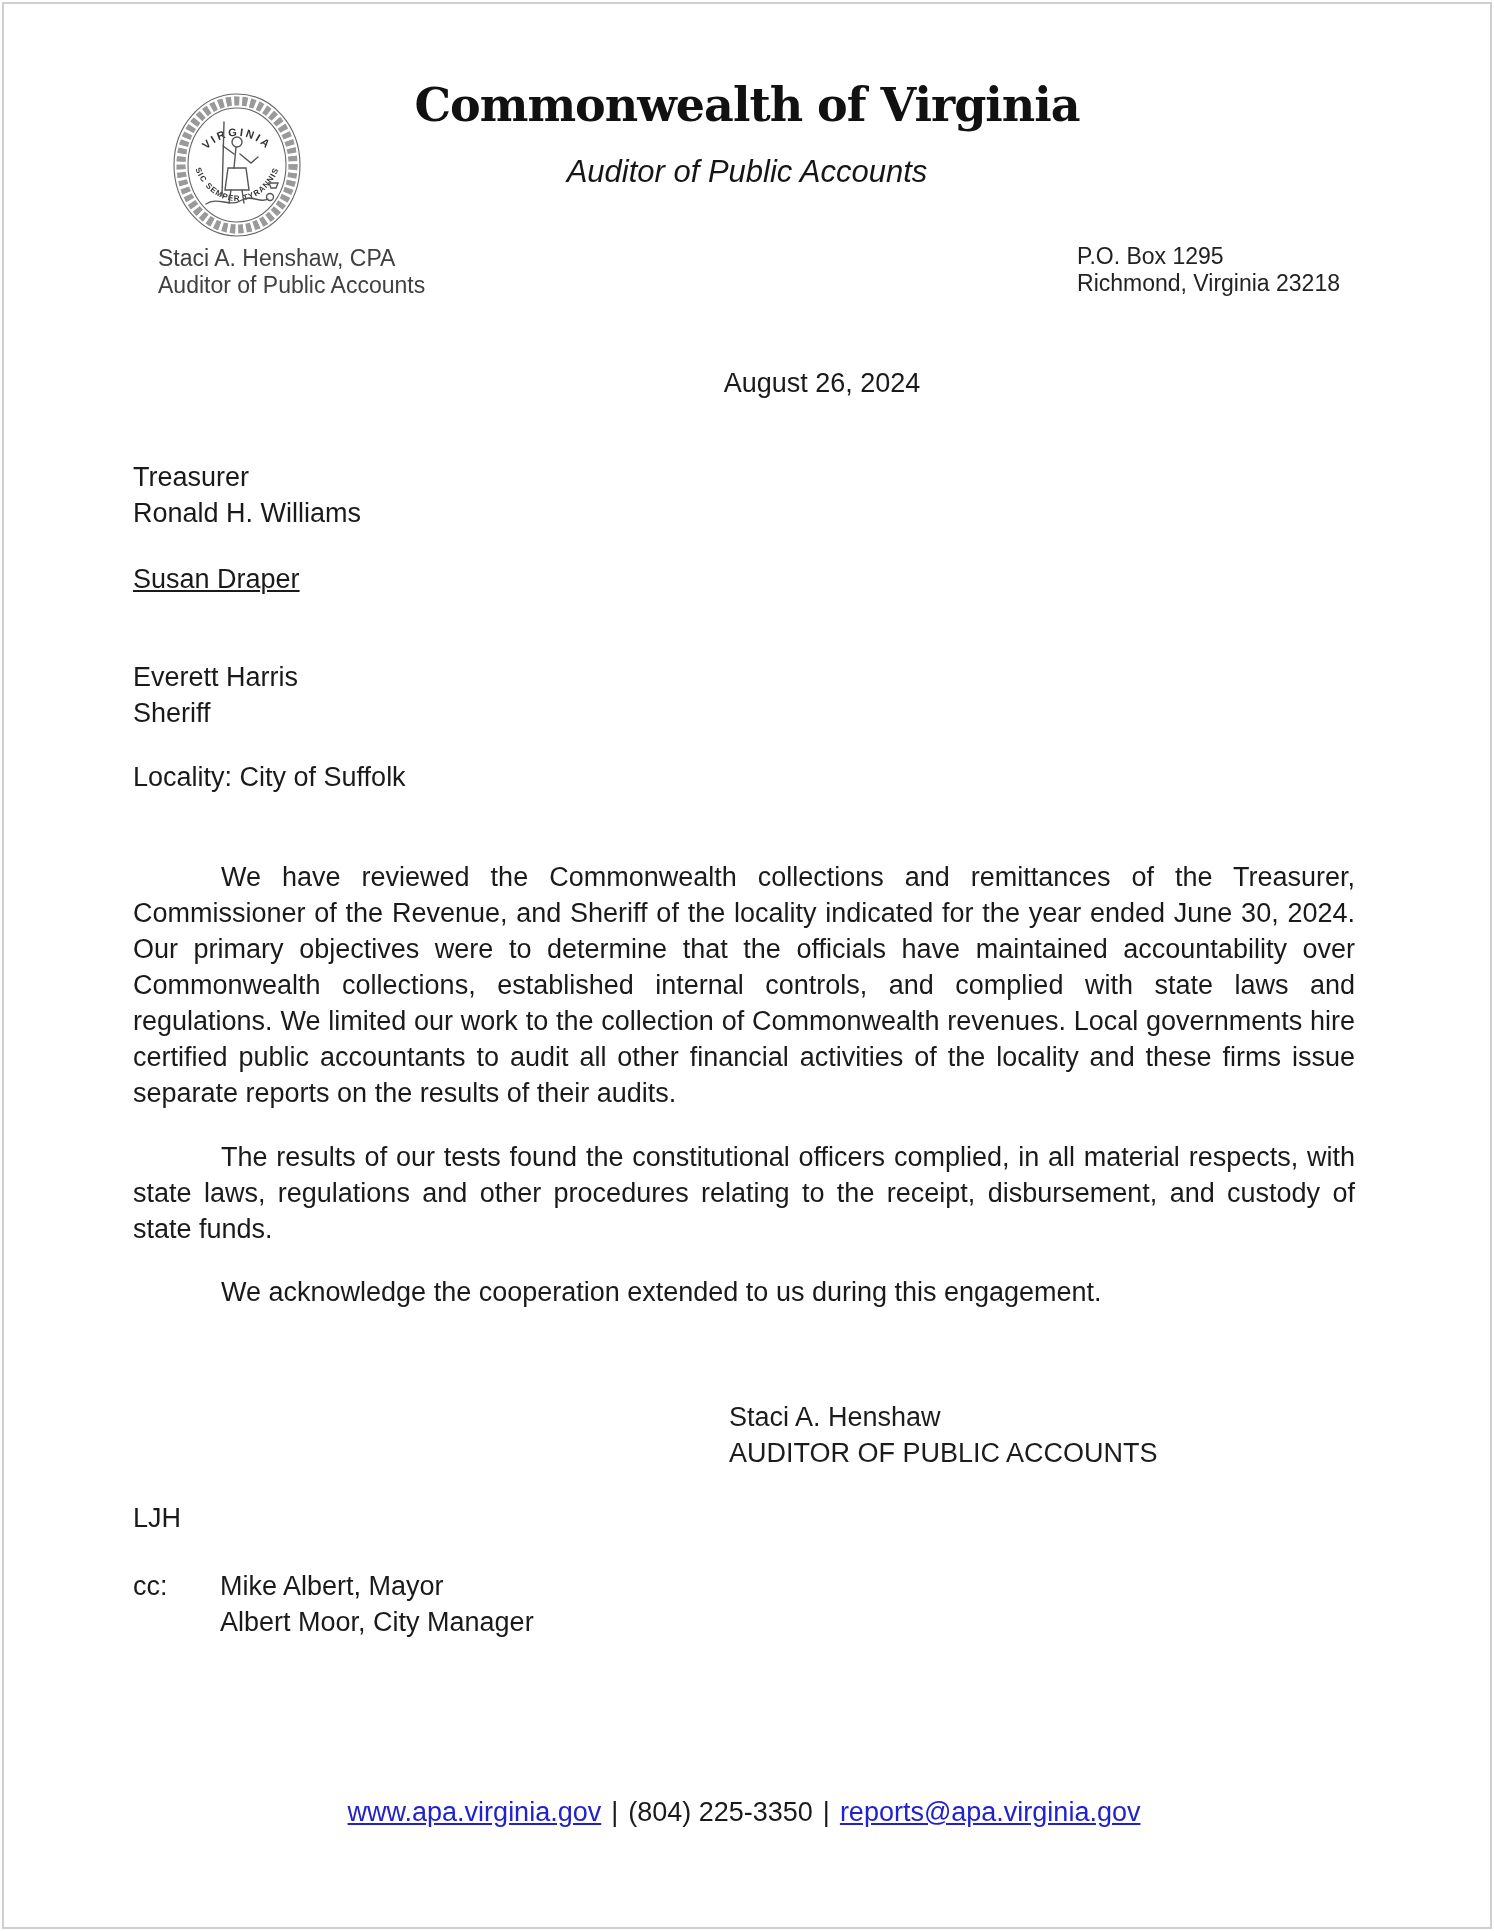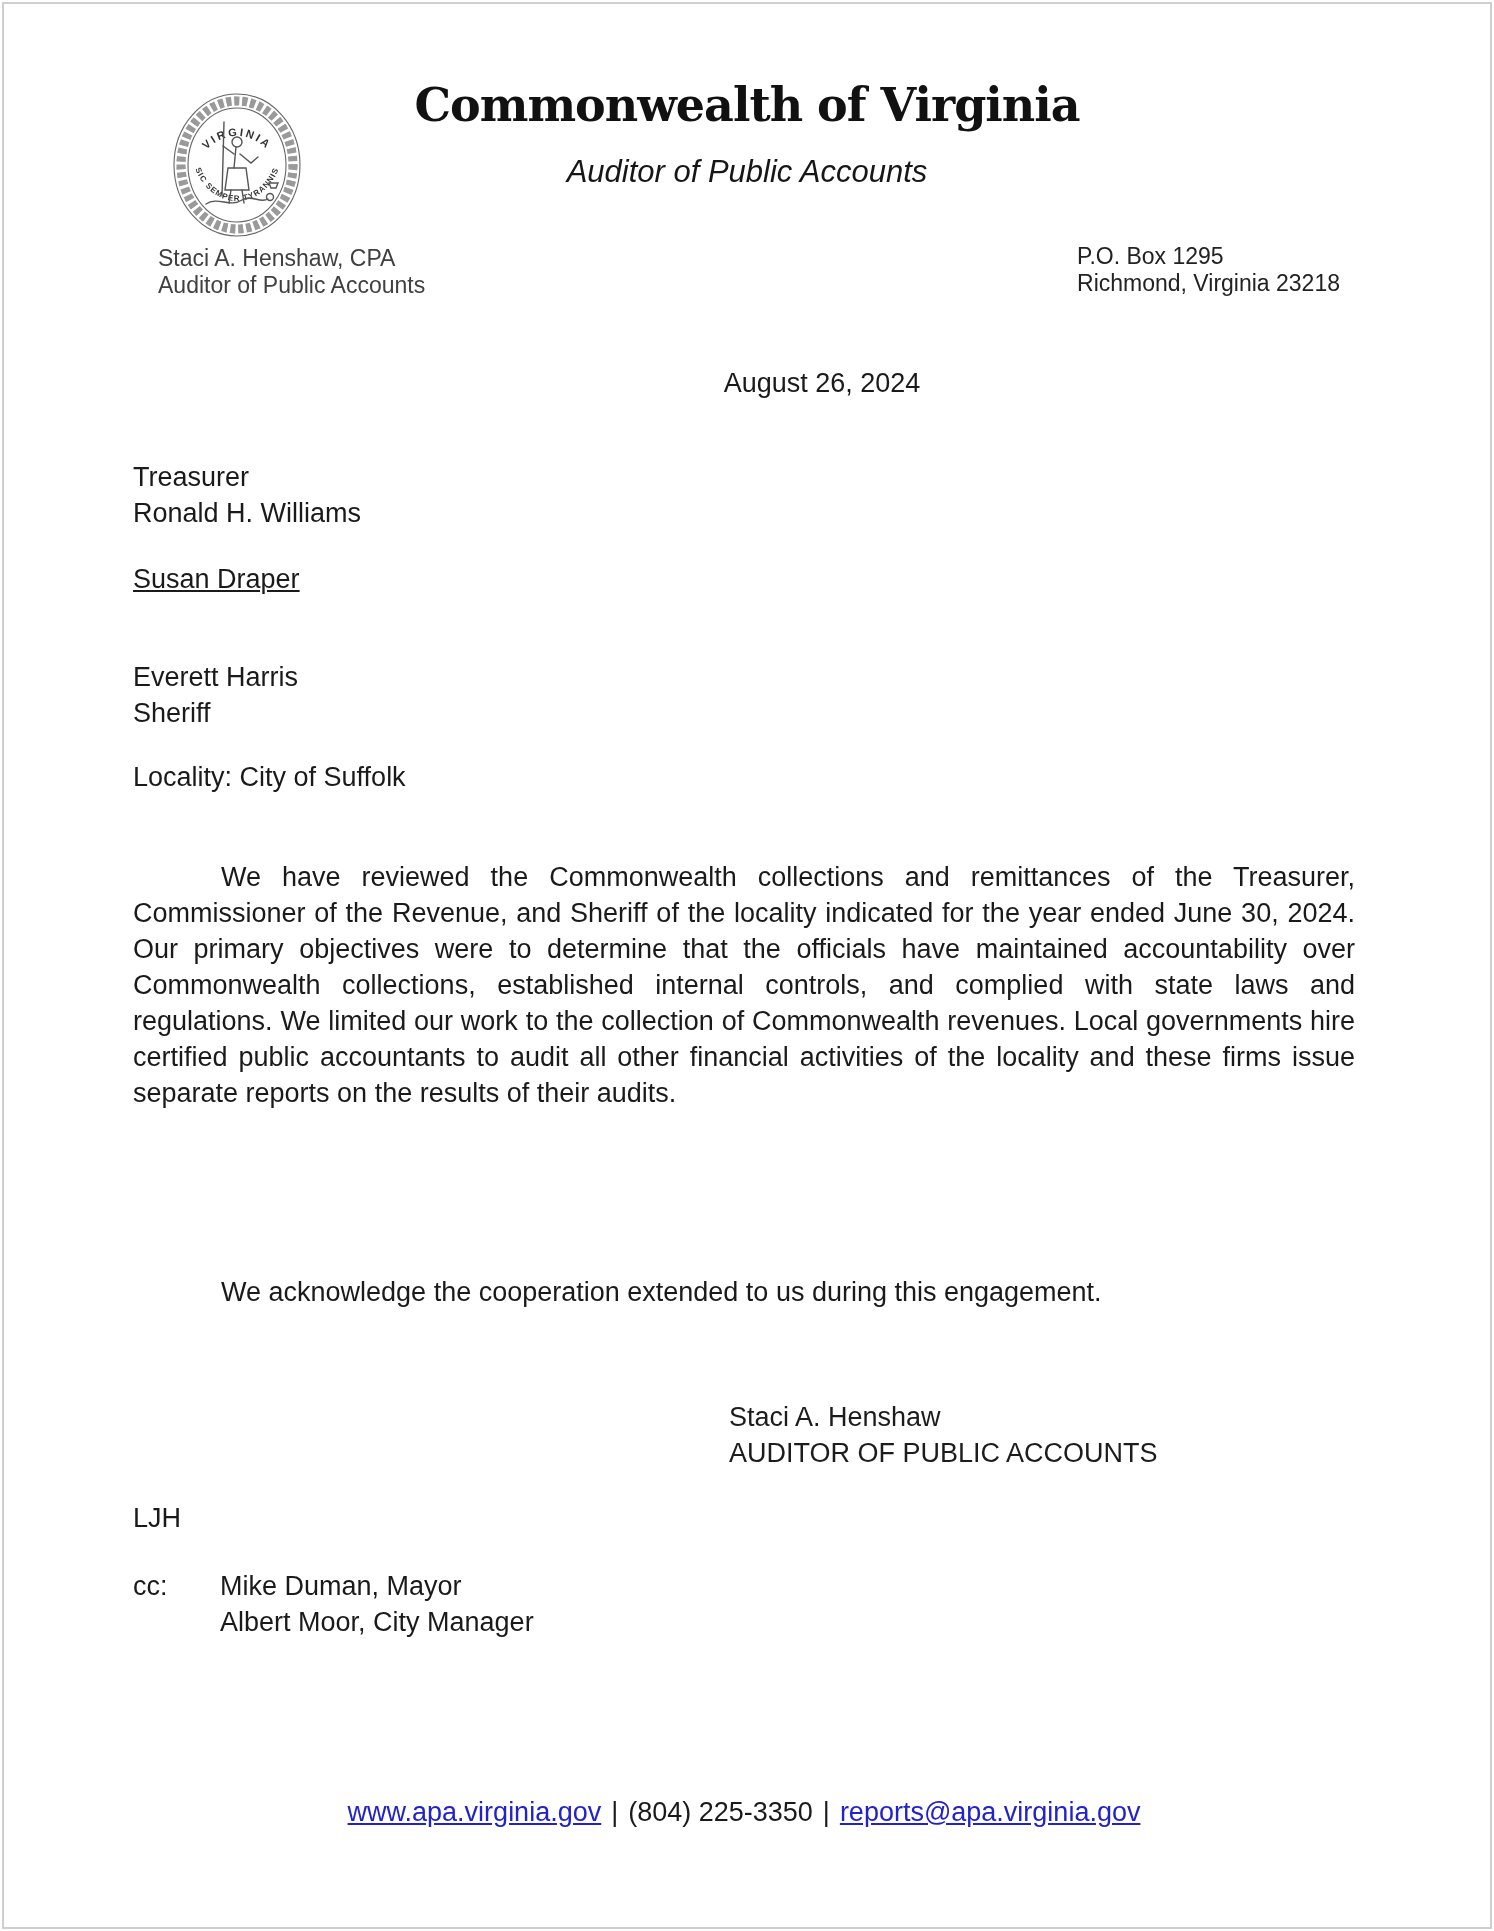--- a/index.html
+++ b/index.html
@@ -105,33 +105,34 @@
     <div>Susan Draper</div>
   </div>
   <div class="abs content rgroup3">
     <div>Everett Harris</div>
     <div>Sheriff</div>
   </div>
 
   <div class="abs content locality">Locality: City of Suffolk</div>
 
   <div class="abs content para para1">We have reviewed the Commonwealth collections and remittances of the Treasurer, Commissioner of the Revenue, and Sheriff of the locality indicated for the year ended June 30, 2024. Our primary objectives were to determine that the officials have maintained accountability over Commonwealth collections, established internal controls, and complied with state laws and regulations. We limited our work to the collection of Commonwealth revenues. Local governments hire certified public accountants to audit all other financial activities of the locality and these firms issue separate reports on the results of their audits.</div>
+  <div class="abs content para para2">The results of our tests found the constitutional officers complied, in all material respects, with state laws, regulations and other procedures relating to the receipt, disbursement, and custody of state funds.</div>
   <div class="abs content para para3">We acknowledge the cooperation extended to us during this engagement.</div>
 
   <div class="abs sig">
     <div>Staci A. Henshaw</div>
     <div>AUDITOR OF PUBLIC ACCOUNTS</div>
   </div>
 
   <div class="abs content initials">LJH</div>
 
   <div class="abs content ccblock">
     <div class="cclabel">cc:</div>
     <div>
-      <div>Mike Duman, Mayor</div>
+      <div>Mike Albert, Mayor</div>
       <div>Albert Moor, City Manager</div>
     </div>
   </div>
 
   <div class="abs content footer">
     <a href="#">www.apa.virginia.gov</a><span class="sep">|</span><span>(804) 225-3350</span><span class="sep">|</span><a href="#">reports@apa.virginia.gov</a>
   </div>
 
 </div>
 

